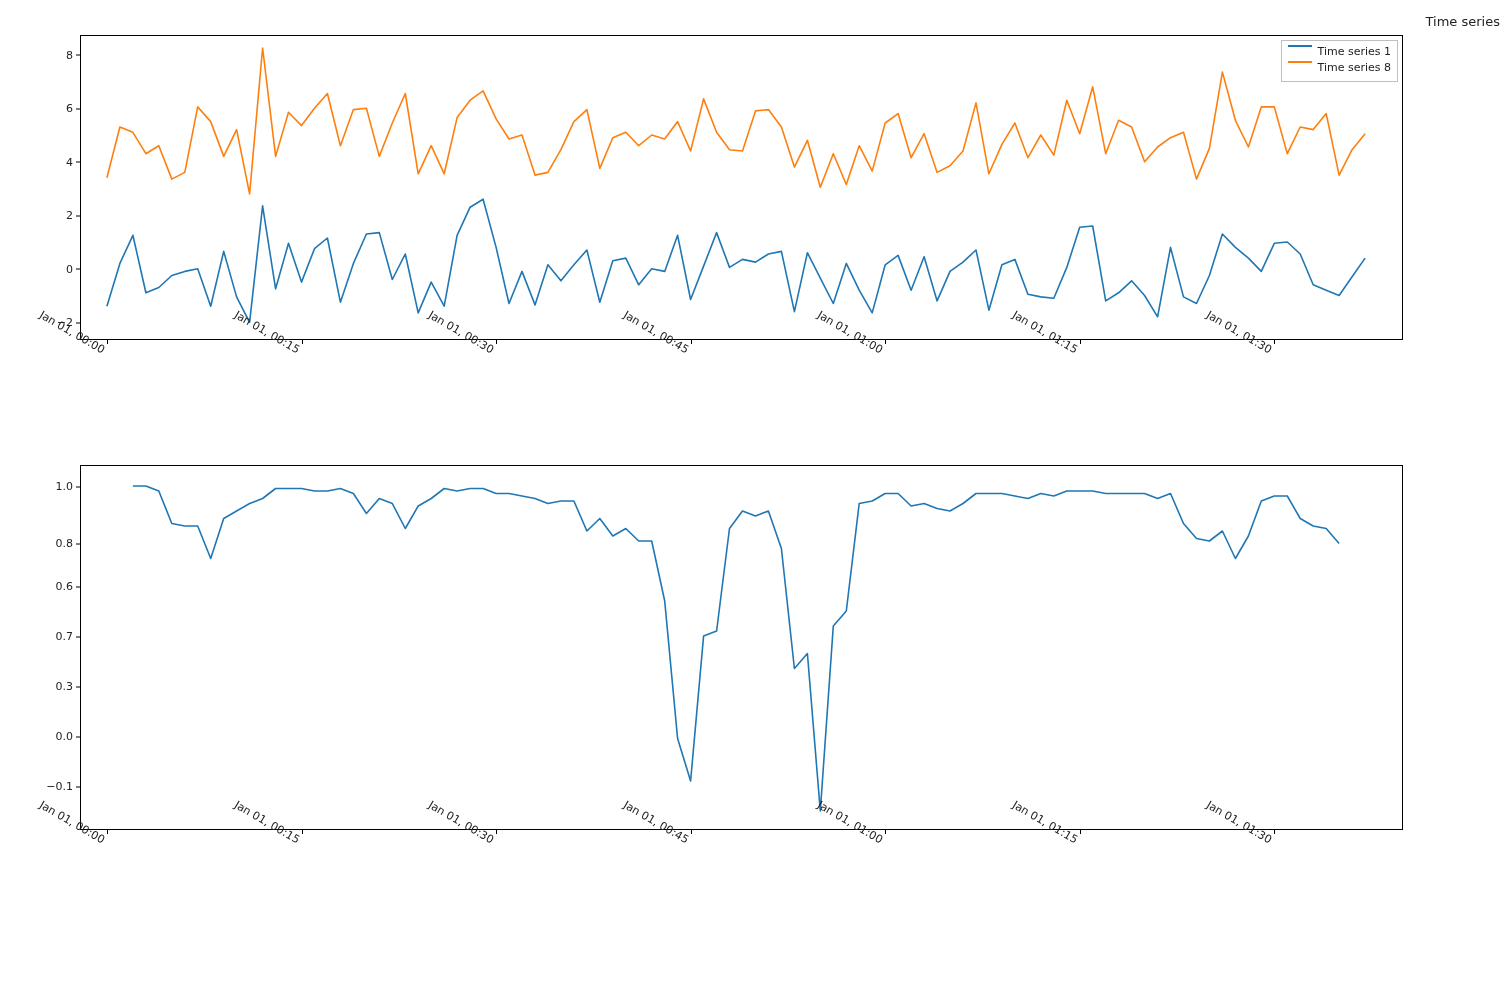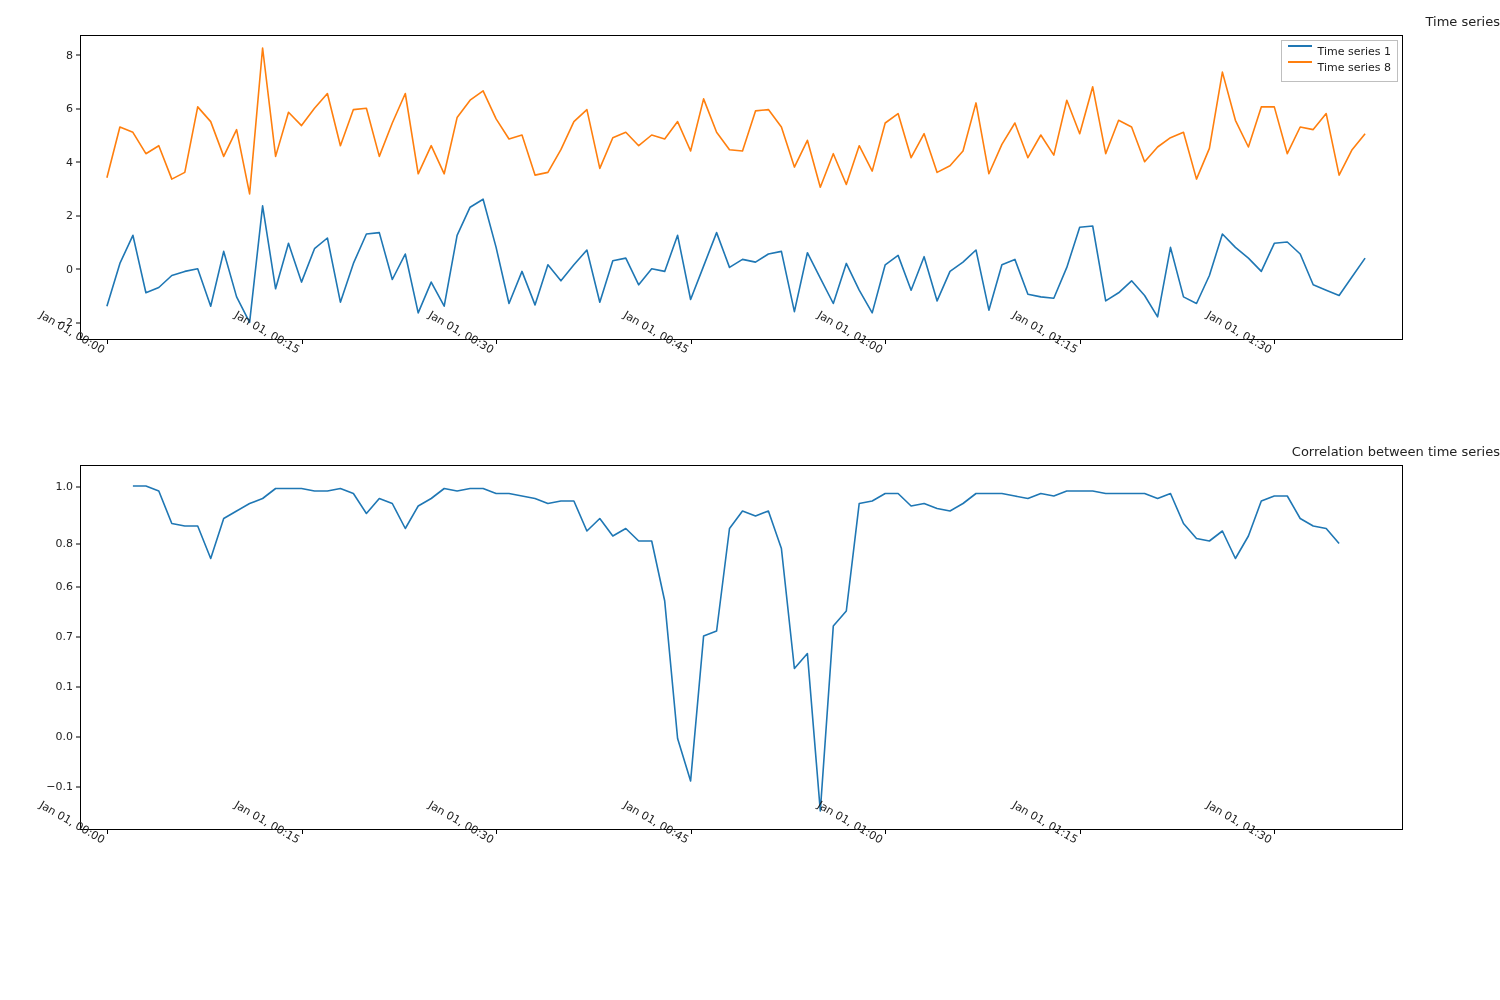--- a/index.html
+++ b/index.html
@@ -123,29 +123,28 @@
       <div class="xtickmark" style="left: 609.618px;"></div>
       <div class="xtick" style="left: 609.618px; transform: translate(-100%, 6px) rotate(30deg); transform-origin: right top;">Jan 01, 00:45</div>
       <div class="xtickmark" style="left: 804.176px;"></div>
       <div class="xtick" style="left: 804.176px; transform: translate(-100%, 6px) rotate(30deg); transform-origin: right top;">Jan 01, 01:00</div>
       <div class="xtickmark" style="left: 998.735px;"></div>
       <div class="xtick" style="left: 998.735px; transform: translate(-100%, 6px) rotate(30deg); transform-origin: right top;">Jan 01, 01:15</div>
       <div class="xtickmark" style="left: 1193.29px;"></div>
       <div class="xtick" style="left: 1193.29px; transform: translate(-100%, 6px) rotate(30deg); transform-origin: right top;">Jan 01, 01:30</div>
     </div>
 
-  <div class="title" style="top:444px">Correlation between time series</div>
 
   <div id="ax-bottom" class="axes" style="left: 80px; top: 465px; width: 1323px; height: 365px;">
     <svg id="svg-bottom" width="1323" height="365">
         <polyline points="51.9,20.0 64.9,20.0 77.8,25.0 90.8,57.5 103.8,60.0 116.7,60.0 129.7,92.5 142.7,52.5 155.6,45.0 168.6,37.5 181.6,32.5 194.6,22.5 207.5,22.5 220.5,22.5 233.5,25.0 246.4,25.0 259.4,22.5 272.4,27.5 285.4,47.5 298.3,32.5 311.3,37.5 324.3,62.5 337.2,40.0 350.2,32.5 363.2,22.5 376.1,25.0 389.1,22.5 402.1,22.5 415.1,27.5 428.0,27.5 441.0,30.0 454.0,32.5 466.9,37.5 479.9,35.0 492.9,35.0 505.9,65.0 518.8,52.5 531.8,70.0 544.8,62.5 557.7,75.0 570.7,75.0 583.7,135.0 596.6,272.5 609.6,315.0 622.6,170.0 635.6,165.0 648.5,62.5 661.5,45.0 674.5,50.0 687.4,45.0 700.4,82.5 713.4,202.5 726.4,187.5 739.3,345.0 752.3,160.0 765.3,145.0 778.2,37.5 791.2,35.0 804.2,27.5 817.1,27.5 830.1,40.0 843.1,37.5 856.1,42.5 869.0,45.0 882.0,37.5 895.0,27.5 907.9,27.5 920.9,27.5 933.9,30.0 946.9,32.5 959.8,27.5 972.8,30.0 985.8,25.0 998.7,25.0 1011.7,25.0 1024.7,27.5 1037.6,27.5 1050.6,27.5 1063.6,27.5 1076.6,32.5 1089.5,27.5 1102.5,57.5 1115.5,72.5 1128.4,75.0 1141.4,65.0 1154.4,92.5 1167.4,70.0 1180.3,35.0 1193.3,30.0 1206.3,30.0 1219.2,52.5 1232.2,60.0 1245.2,62.5 1258.1,77.5" fill="none" stroke="#1f77b4" stroke-width="1.6" stroke-linejoin="round"></polyline>
       </svg>
   <div class="ytick" style="top: 320px;">−0.1</div>
       <div class="ytick" style="top: 270px;">0.0</div>
-      <div class="ytick" style="top: 220px;">0.1</div>
+      <div class="ytick" style="top: 220px;">0.3</div>
       <div class="ytick" style="top: 170px;">0.7</div>
       <div class="ytick" style="top: 120px; text-align: right;">0.6</div>
       <div class="ytick" style="top: 77px;">0.8</div>
       <div class="ytick" style="top: 20px; margin-left: 24px;">1.0</div>
       <div class="xtickmark" style="left: 25.9412px;"></div>
       <div class="xtick" style="left: 25.9412px; transform: translate(-100%, 6px) rotate(30deg); transform-origin: right top;">Jan 01, 00:00</div>
       <div class="xtickmark" style="left: 220.5px;"></div>
       <div class="xtick" style="left: 220.5px; transform: translate(-100%, 6px) rotate(30deg); transform-origin: right top;">Jan 01, 00:15</div>
       <div class="xtickmark" style="left: 415.059px;"></div>
       <div class="xtick" style="left: 415.059px; transform: translate(-100%, 6px) rotate(30deg); transform-origin: right top;">Jan 01, 00:30</div>

